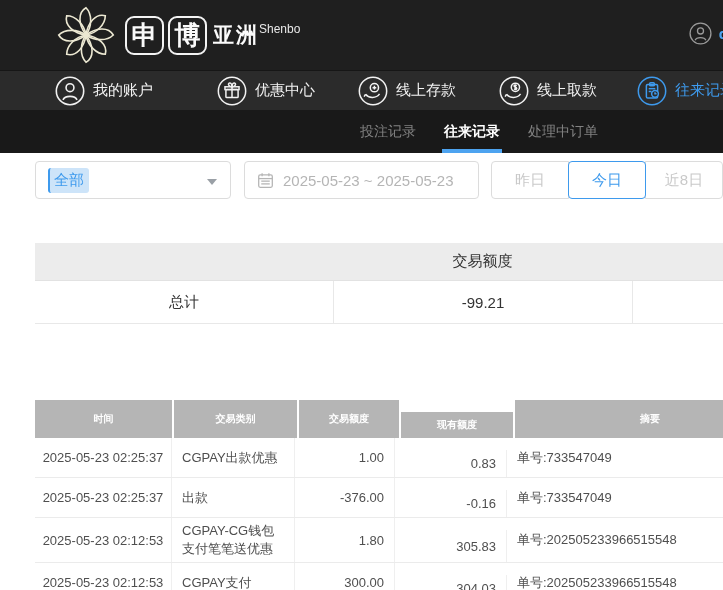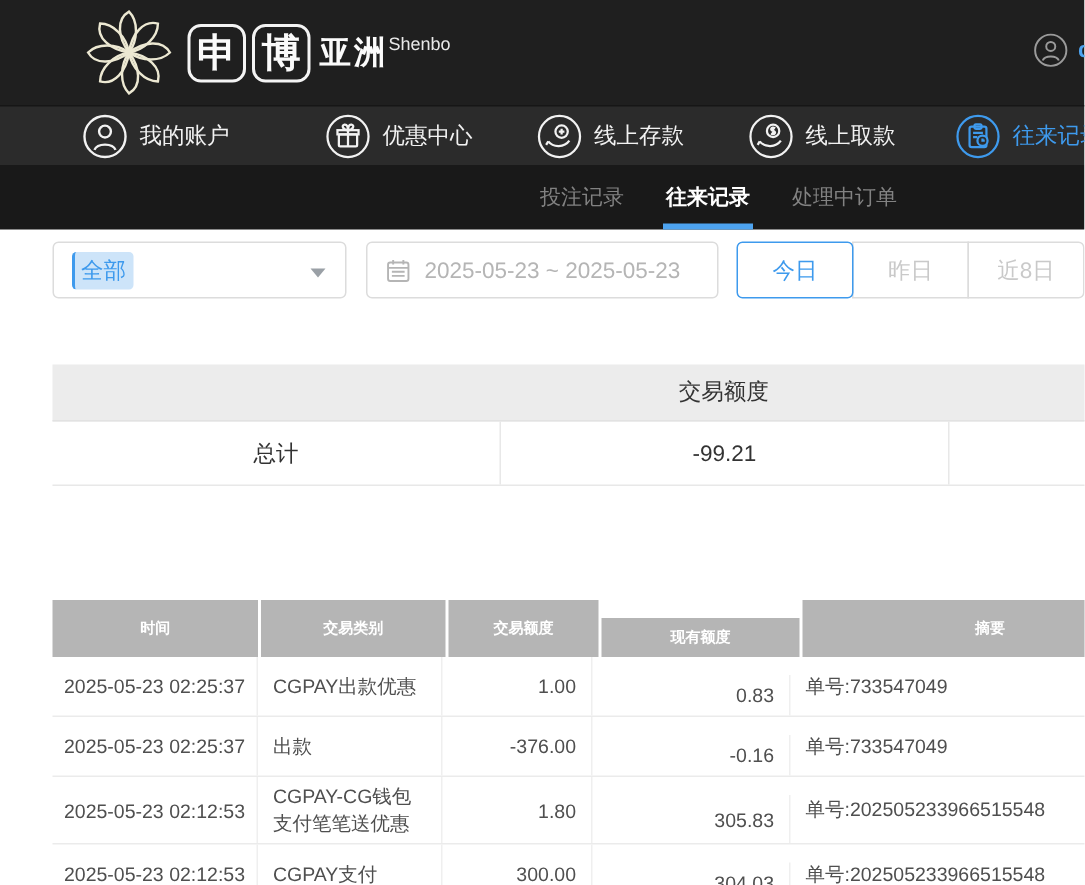--- a/index.html
+++ b/index.html
@@ -95,21 +95,21 @@
     background:#b5b5b5; color:#fff; font-weight:bold; display:flex;
     align-items:center; justify-content:center; margin-right:2px; font-size:10px;
   }
   .tx-head .th:last-child { margin-right:0; }
   .tx-row { display:flex; border-bottom:1px solid #ebebeb; min-height:40px; color:#4f4f4f; }
   .tx-row .td { display:flex; align-items:center; border-right:1px solid #efefef; padding:4px 10px; }
   .tx-row .td:last-child { border-right:none; }
   .c-time  { width:137px; justify-content:center; padding:4px 2px !important; }
   .c-type  { width:123px; }
   .c-amt   { width:100px; justify-content:flex-end; }
-  .c-bal   { width:132px; justify-content:flex-end;margin-top:12px; }
+  .c-bal   { width:112px; justify-content:flex-end;margin-top:12px; }
   .c-memo  { flex:1; }
   .th.c-time,.th.c-type,.th.c-amt,.th.c-bal,.th.c-memo { justify-content:center; padding:0; }
   svg { display:block; }
 </style>
 </head>
 <body>
 
 <div class="top-header">
   <div class="logo">
     <span class="logo-flower">
@@ -233,22 +233,22 @@
         <line x1="1.6" y1="6.2" x2="14.4" y2="6.2"></line>
         <line x1="4.8" y1="1.2" x2="4.8" y2="4"></line>
         <line x1="11.2" y1="1.2" x2="11.2" y2="4"></line>
         <line x1="4" y1="8.6" x2="12" y2="8.6"></line>
         <line x1="4" y1="11.2" x2="12" y2="11.2"></line>
       </svg>
     </span>
     <span class="date-text">2025-05-23 ~ 2025-05-23</span>
   </div>
   <div class="quick-btns">
+    <button class="qbtn">昨日</button>
     <button class="qbtn active">今日</button>
-    <button class="qbtn">昨日</button>
     <button class="qbtn">近8日</button>
   </div>
 </div>
 
 <div class="summary-table">
   <div class="summary-head">
     <div class="sum-c1"></div>
     <div class="sum-c2">交易额度</div>
     <div class="sum-c3"></div>
   </div>

